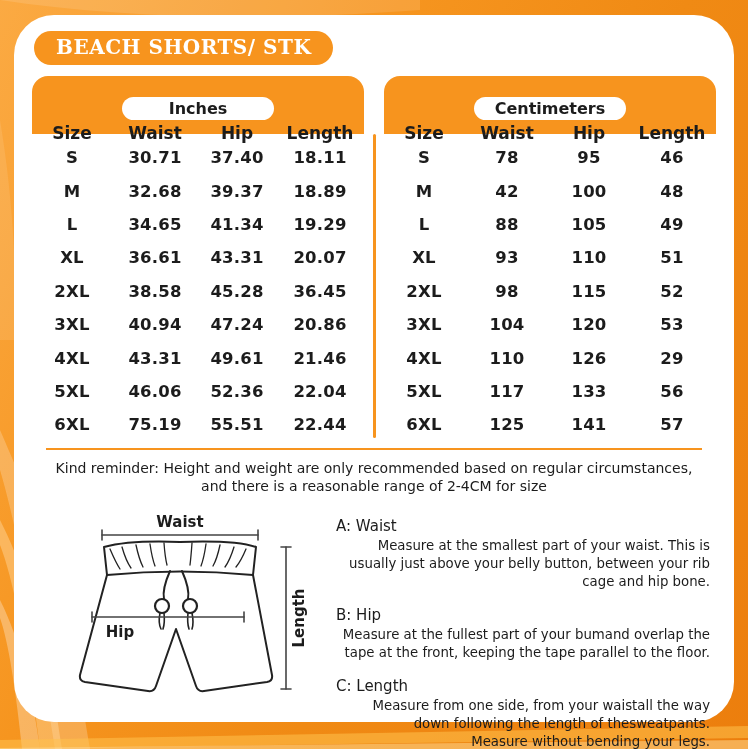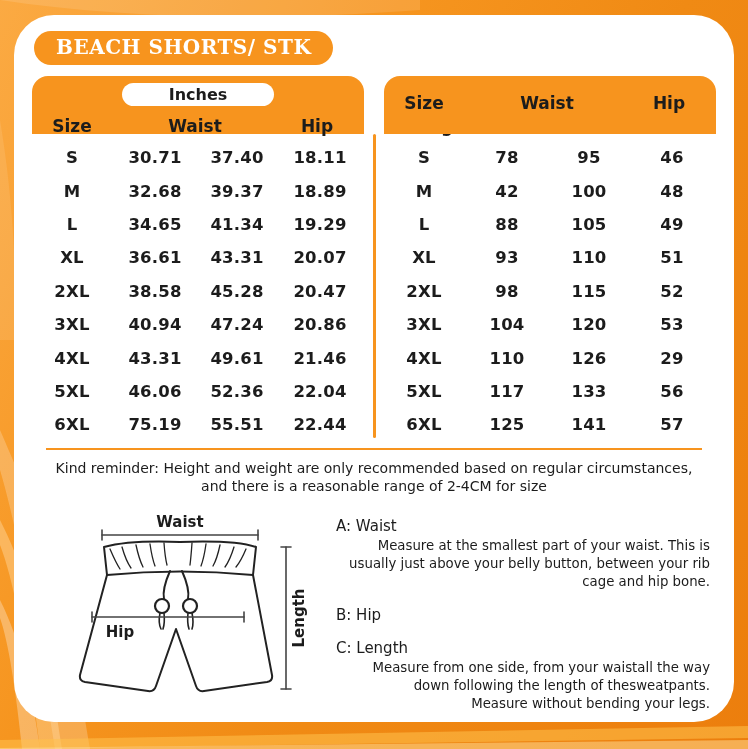--- a/index.html
+++ b/index.html
@@ -15,26 +15,26 @@
 
   
   .title-badge { display:inline-block; background:#f7941e; color:#fff;
     border-radius:20px; padding:4px 22px 6px 22px; margin-left:2px;
     font-family:"DejaVu Serif","Liberation Serif",serif; font-weight:bold;
     font-size:20px; letter-spacing:.5px; }
 
   
   .tables { position:relative; display:flex; justify-content:space-between; margin-top:11px; }
   .size-table { width:332px; }
-  .band { background:#f7941e; border-radius:16px 16px 0 0; height:58px; padding-top:7px; }
+  .band { background:#f7941e; border-radius:16px 16px 0 0; height:58px; padding-top:21px; }
   .unit-pill { width:152px; height:23px; margin:0 auto; background:#fff; border-radius:12px;
     display:flex; align-items:center; justify-content:center;
     font-weight:bold; font-size:16px; color:#1c1c1c; }
   .cols, .trow { display:grid; grid-template-columns:80px 86px 78px 88px; }
-  .cols { margin-top:10px;gap:40px; }
+  .cols { margin-top:3px; }
   .cols span { text-align:center; font-weight:bold; font-size:17px; }
   .rows { padding-top:7px; }
   .trow { height:33.4px; align-items:center; }
   .trow span { text-align:center; font-weight:bold; font-size:16.5px; letter-spacing:.2px; }
   .v-divider { position:absolute; left:50%; top:58px; bottom:4px; width:3px;
     margin-left:-1px; background:#f7941e; border-radius:2px; }
 
   .h-divider { height:2px; background:#f7941e; margin:6px 14px 0 14px; border:none; }
 
   .reminder { margin-top:9px; text-align:center; font-weight:normal; font-size:14px;
@@ -104,21 +104,21 @@
             <div class="trow">
               <span>XL</span>
               <span>36.61</span>
               <span>43.31</span>
               <span>20.07</span>
             </div>
             <div class="trow">
               <span>2XL</span>
               <span>38.58</span>
               <span>45.28</span>
-              <span>20.47</span>
+              <span>36.45</span>
             </div>
             <div class="trow">
               <span>3XL</span>
               <span>40.94</span>
               <span>47.24</span>
               <span>20.86</span>
             </div>
             <div class="trow">
               <span>4XL</span>
               <span>43.31</span>
@@ -137,20 +137,21 @@
               <span>55.51</span>
               <span>22.44</span>
             </div>
           </div>
       </section>
 
       <div class="v-divider"></div>
 
       <section class="size-table">
         <header class="band">
+          <div class="unit-pill">Centimeters</div>
           <div class="cols">
               <span>Size</span>
               <span>Waist</span>
               <span>Hip</span>
               <span>Length</span>
             </div>
         </header>
         <div class="rows">
             <div class="trow">
               <span>S</span>
@@ -255,20 +256,21 @@
         </svg>
       </div>
 
       <div class="guide">
           <div class="guide-section">
             <div class="guide-heading">A: Waist</div>
             <div class="guide-body">Measure at the smallest part of your waist. This is usually just above your belly button, between your rib cage and hip bone.</div>
           </div>
           <div class="guide-section">
             <div class="guide-heading">B: Hip</div>
+            <div class="guide-body">Measure at the fullest part of your bumand overlap the tape at the front, keeping the tape parallel to the floor.</div>
           </div>
           <div class="guide-section">
             <div class="guide-heading">C: Length</div>
             <div class="guide-body">Measure from one side, from your waistall the way down following the length of thesweatpants.
 Measure without bending your legs.</div>
           </div>
         </div>
     </div>
 
   </div>

